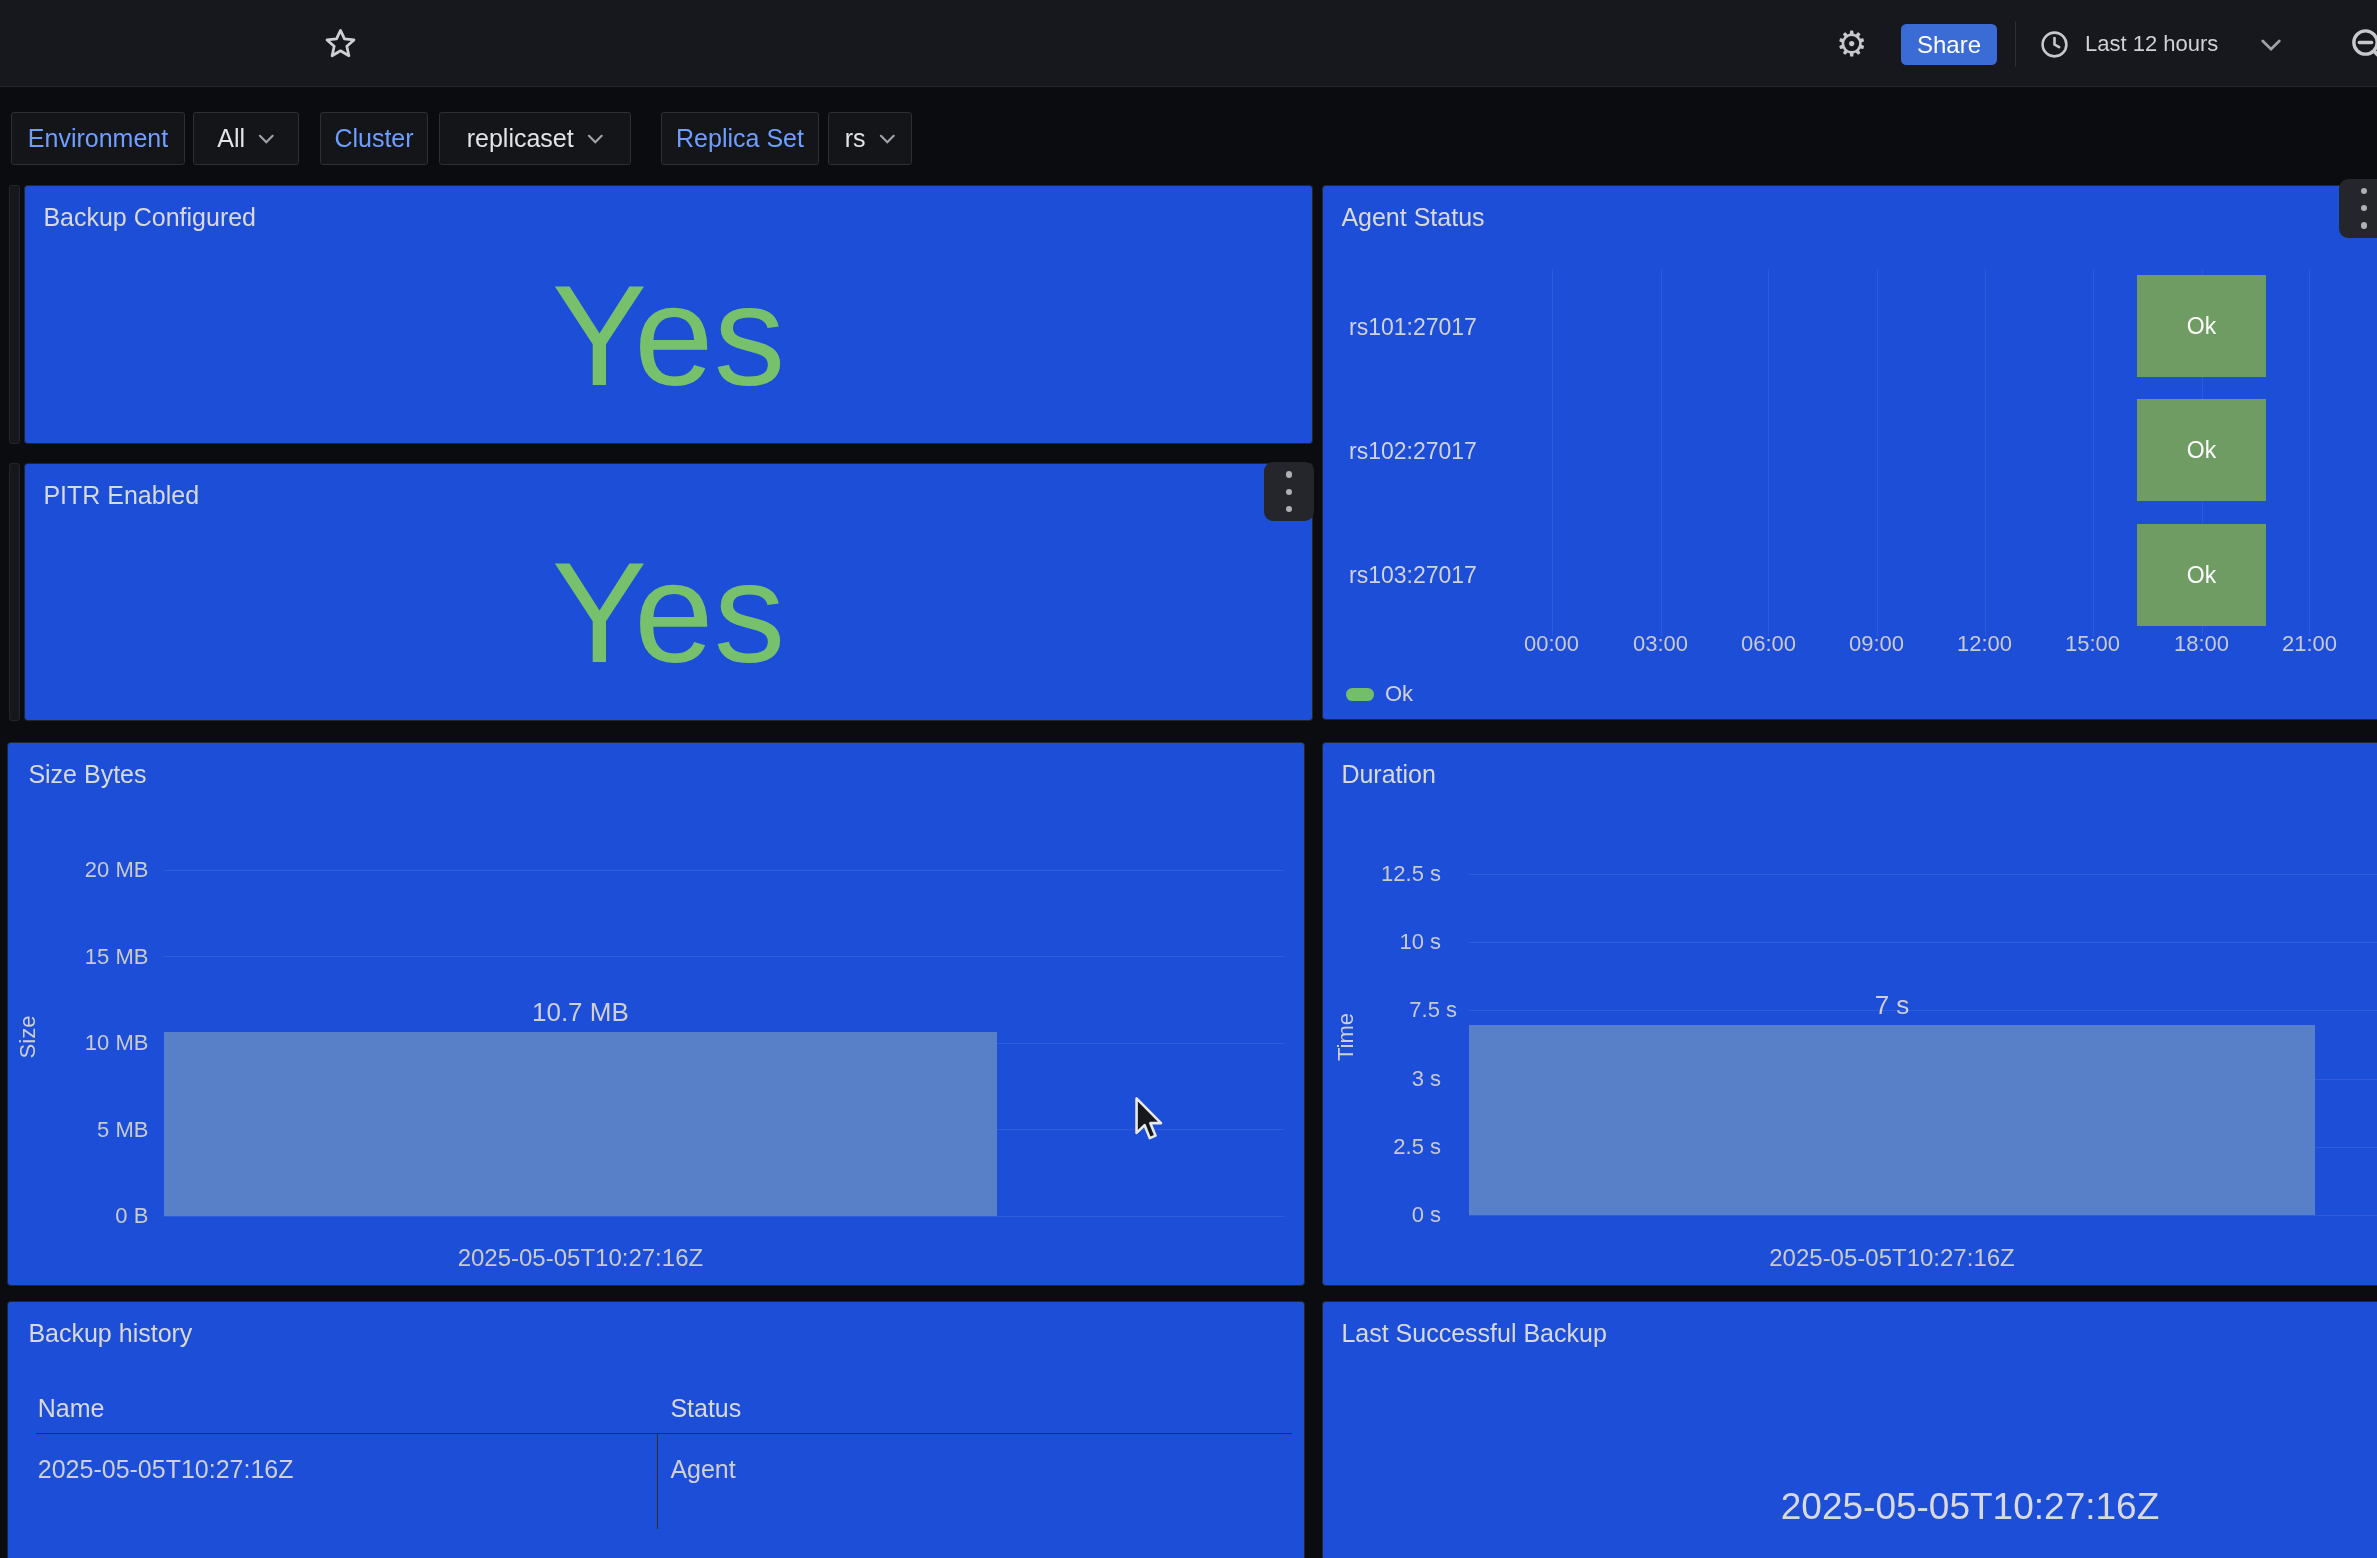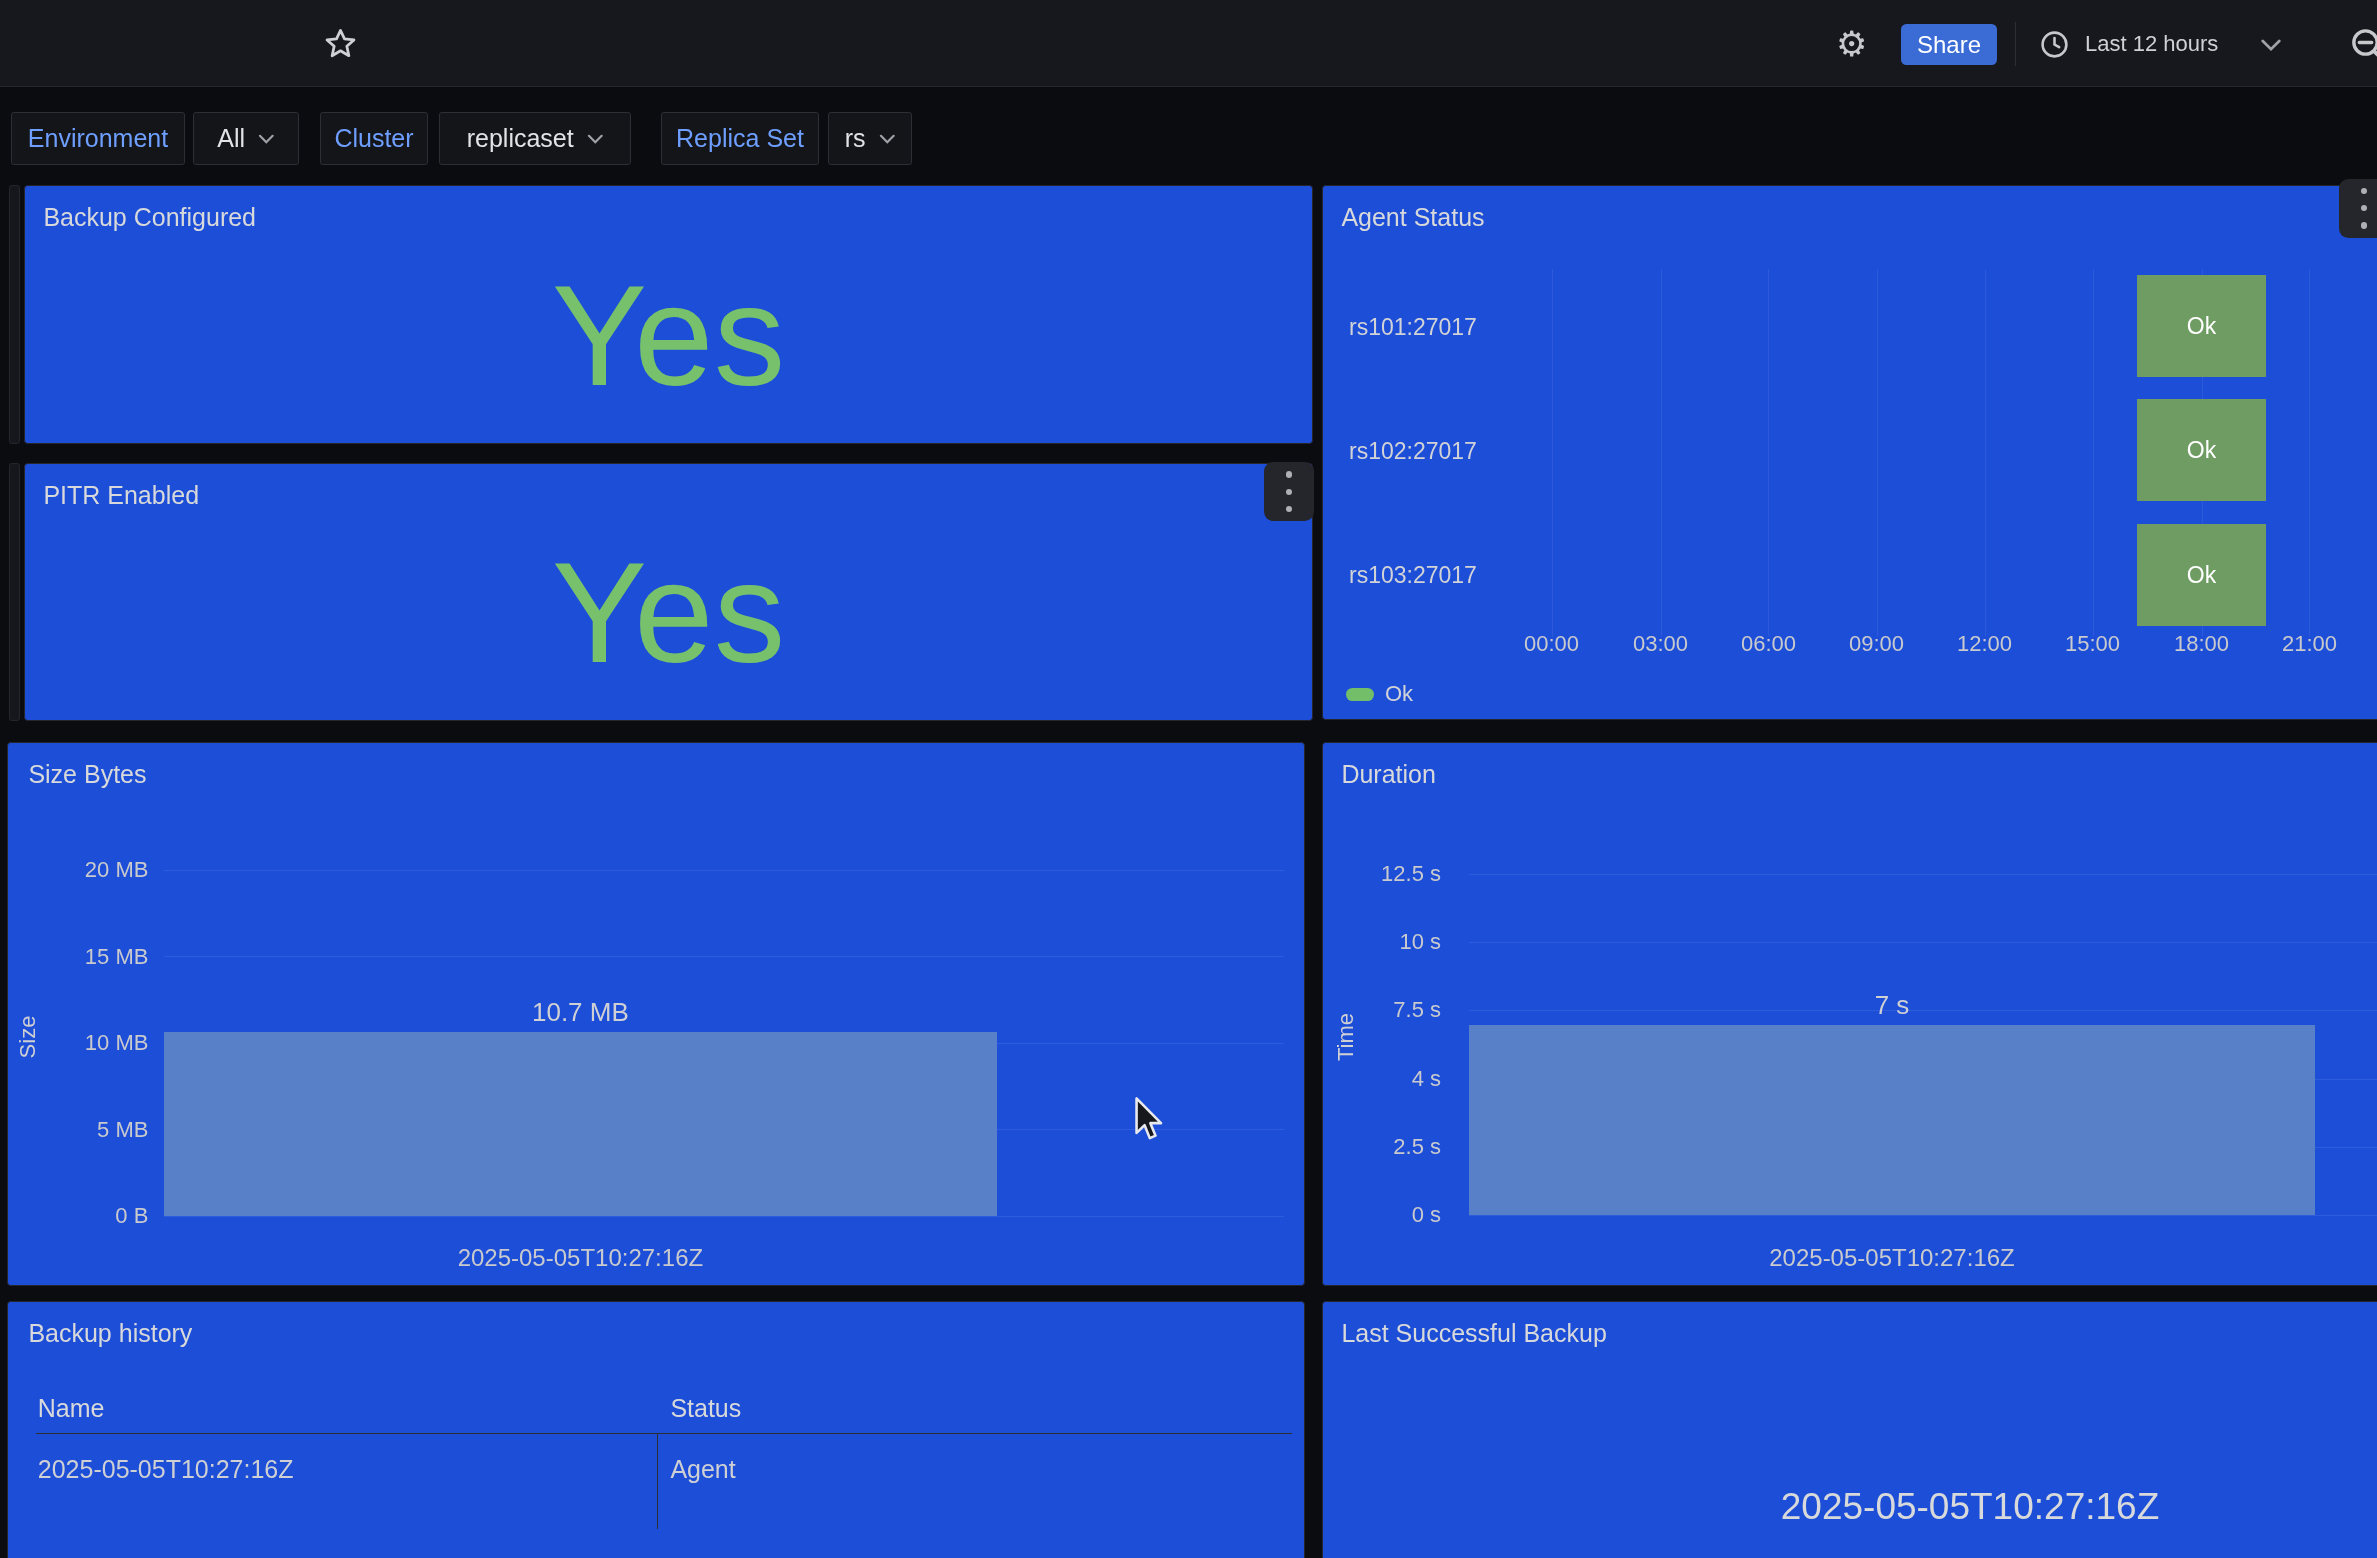--- a/index.html
+++ b/index.html
@@ -206,22 +206,22 @@
   <div class="bar-label" style="left:434px;top:254px;">10.7 MB</div>
   <div class="x-label" style="left:342px;top:501px;">2025-05-05T10:27:16Z</div>
 </div>
 
 <div class="panel" style="left:1322px;top:742px;width:1067px;height:544px;">
   <div class="panel-title">Duration</div>
   <div class="axis-label" style="left:-32px;top:281px;">Time</div>
 
   <div class="ytick-col" style="left:0;width:118px;top:118px;">12.5 s</div>
   <div class="ytick-col" style="left:0;width:118px;top:186px;">10 s</div>
-  <div class="ytick-col" style="left:0;width:118px;top:254px;text-align:right;">7.5 s</div>
-  <div class="ytick-col" style="left:0;width:118px;top:323px;">4 s</div>
+  <div class="ytick-col" style="left:16px;width:118px;top:254px;text-align:right;">7.5 s</div>
+  <div class="ytick-col" style="left:0;width:118px;top:323px;">3 s</div>
   <div class="ytick-col" style="left:0;width:118px;top:391px;">2.5 s</div>
   <div class="ytick-col" style="left:0;width:118px;top:459px;">0 s</div>
 
   <div class="hgrid" style="left:146px;width:921px;top:131px;"></div>
   <div class="hgrid" style="left:146px;width:921px;top:199px;"></div>
   <div class="hgrid" style="left:146px;width:921px;top:267px;"></div>
   <div class="hgrid" style="left:146px;width:921px;top:336px;"></div>
   <div class="hgrid" style="left:146px;width:921px;top:404px;"></div>
   <div class="hgrid" style="left:146px;width:921px;top:472px;"></div>
 

